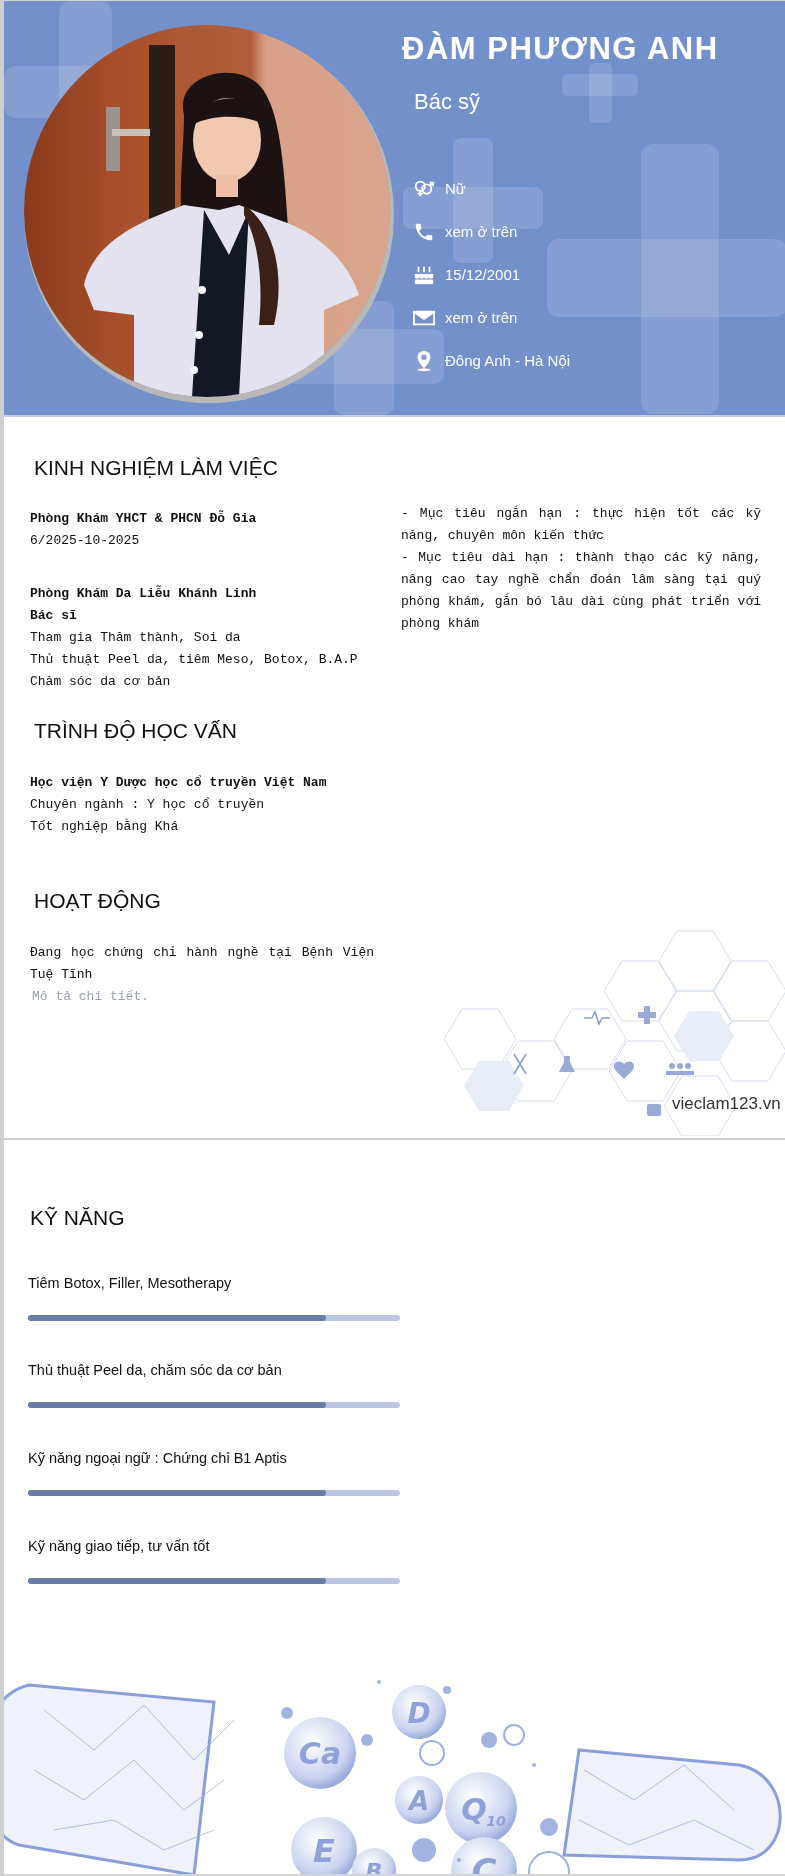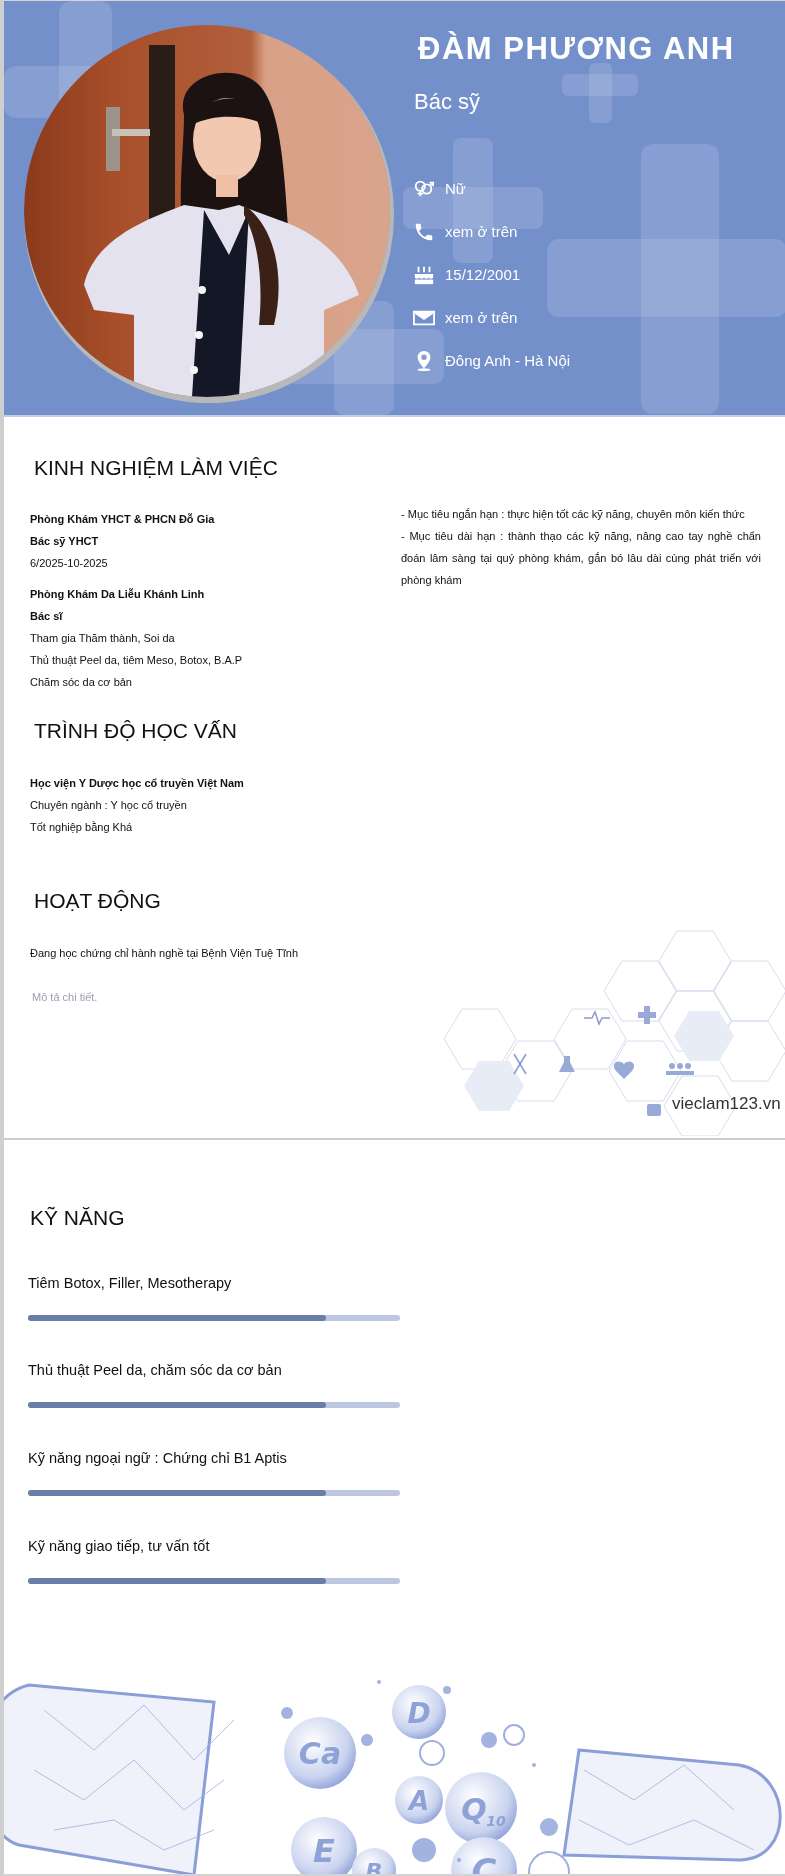--- a/index.html
+++ b/index.html
@@ -11,31 +11,31 @@
     .sep { position: absolute; left: 4px; top: 1138px; width: 781px; height: 2px; background: #cdcdcd; }
     .page2 { position: absolute; left: 4px; top: 1140px; width: 781px; height: 734px; background: #fff; overflow: hidden; }
 
     
     .header { position: absolute; left: 0; top: 0; width: 781px; height: 414px; background: #7490cb; overflow: hidden; }
     .header-bottom { position: absolute; left: 0; top: 414px; width: 781px; height: 2px; background: #c4cde6; }
     .cross { position: absolute; background: rgba(255,255,255,0.13); border-radius: 12px; }
     .photo { position: absolute; left: 20px; top: 24px; width: 366px; height: 372px; border-radius: 50%;
       overflow: hidden; box-shadow: 2px 4px 0 2px #b8b8b8; }
     .photo svg { width: 100%; height: 100%; display: block; }
-    .name { position: absolute; left: 414px; top: 30px; font-size: 31px; font-weight: bold; color: #fff; letter-spacing: 1.5px; white-space: nowrap; }
+    .name { position: absolute; left: 398px; top: 30px; font-size: 31px; font-weight: bold; color: #fff; letter-spacing: 1.5px; white-space: nowrap; }
     .role { position: absolute; left: 410px; top: 88px; font-size: 22px; color: #fff; }
     .contacts { position: absolute; left: 408px; top: 166px; }
     .contact-row { display: flex; align-items: center; height: 43px; }
     .contact-icon { width: 24px; height: 24px; margin-right: 9px; display: flex; align-items: center; justify-content: center; }
     .contact-icon svg { width: 22px; height: 22px; fill: #fff; }
     .contact-text { font-size: 15px; color: #fff; }
 
     
     .sec-title { position: absolute; font-size: 21px; font-weight: normal; color: #111; white-space: nowrap; }
-    .block { position: absolute; font-size: 11px; line-height: 22px; color: #111; }
+    .block { position: absolute; font-size: 13px; line-height: 22px; color: #111; font-family: Liberation Mono, monospace; }
     .block .b { font-weight: bold; }
     .muted { color: #9aa0ad; }
     .justify { text-align: justify; }
 
     .brand { position: absolute; left: 668px; top: 1093px; font-size: 17px; color: #333; }
     .hex-art { position: absolute; left: 400px; top: 920px; width: 385px; height: 215px; }
 
     
     .skill { position: absolute; left: 24px; width: 380px; }
     .skill-label { font-size: 14.5px; color: #111; height: 22px; }
@@ -144,21 +144,20 @@
         </span>
         <span class="contact-text">Đông Anh - Hà Nội</span>
       </div>
     </div>
   </div>
   <div class="header-bottom"></div>
 
   <div class="sec-title" style="left:30px;top:455px;">KINH NGHIỆM LÀM VIỆC</div>
   <div class="block" style="left:26px;top:507px;width:340px;">
     <div class="b">Phòng Khám YHCT &amp; PHCN Đỗ Gia</div>
-    <div class="b">Bác sỹ YHCT</div>
     <div>6/2025-10-2025</div>
   </div>
   <div class="block" style="left:26px;top:582px;width:340px;">
     <div class="b">Phòng Khám Da Liễu Khánh Linh</div>
     <div class="b">Bác sĩ</div>
     <div>Tham gia Thăm thành, Soi da</div>
     <div>Thủ thuật Peel da, tiêm Meso, Botox, B.A.P</div>
     <div>Chăm sóc da cơ bản</div>
   </div>
 

